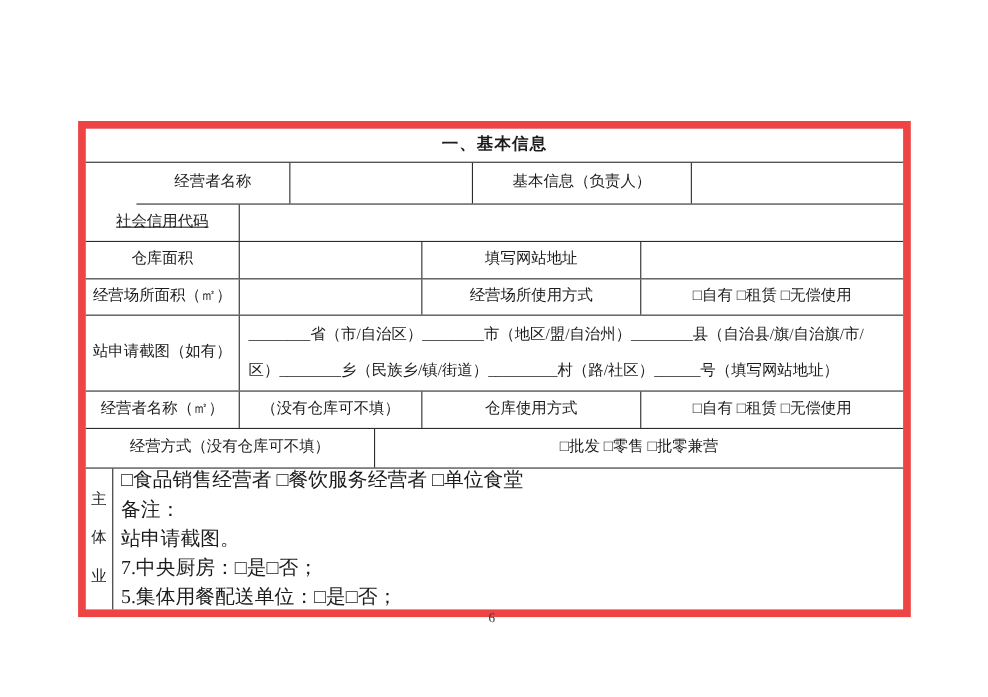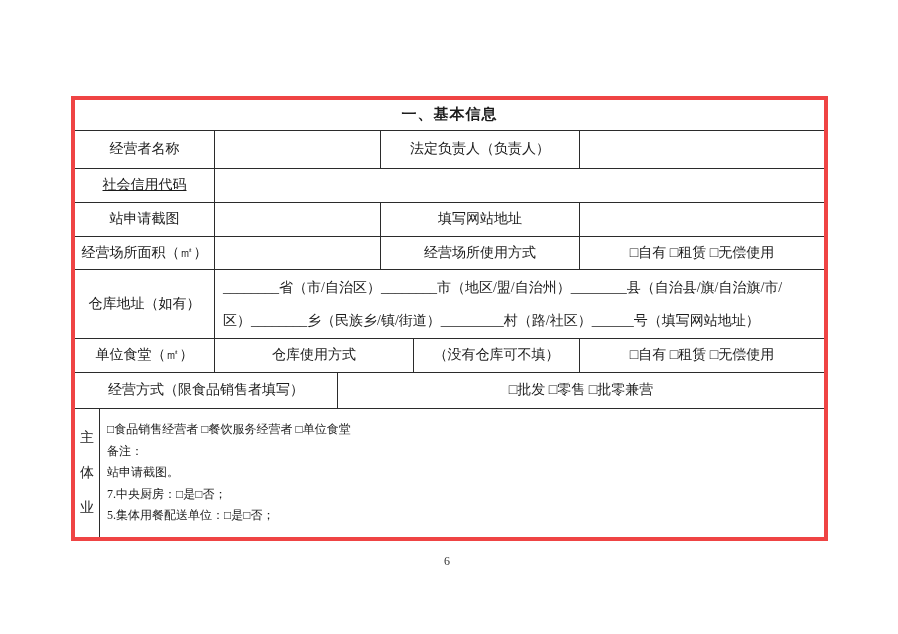--- a/index.html
+++ b/index.html
@@ -2,118 +2,118 @@
 <html><head>
 <meta charset="utf-8">
 <style>
   html,body{margin:0;padding:0;}
   body{
     width:898px;height:634px;position:relative;background:#ffffff;
     font-family:"Liberation Serif","DejaVu Serif",serif;color:#1c1c1c;
     overflow:hidden;
   }
   .form-table{
-    position:absolute;left:71px;top:96px;width:757px;
-    border:4px solid #ef4444;box-sizing:border-box;background:#fff;
+    position:absolute;left:71px;top:110px;width:757px;
+    border:7px solid #ef4444;box-sizing:border-box;background:#fff;
   }
   .tr{display:flex;border-bottom:1px solid #2b2b2b;box-sizing:border-box;}
   .tr:last-child{border-bottom:none;}
   .td{
     border-right:1px solid #2b2b2b;box-sizing:border-box;
     display:flex;align-items:center;justify-content:center;
     font-size:14px;line-height:1.3;overflow:hidden;
   }
   .td.last{border-right:none;}
   .w1{width:140px;flex:0 0 140px;}
   .w2{width:166px;flex:0 0 166px;}
   .w3{width:199px;flex:0 0 199px;}
   .w4{flex:1 1 auto;}
   .wmode{width:263px;flex:0 0 263px;}
   .wvert{width:25px;flex:0 0 25px;}
   .h-title{height:31px;}
-  .h-r1{height:38px;}
+  .h-r1{height:38px;margin-left:46px;}
   .h-r2{height:34px;text-decoration:underline;}
   .h-r3{height:34px;}
   .h-r4{height:33px;text-align:right;}
   .h-r5{height:69px;}
   .h-r6{height:34px;}
   .h-r7{height:36px;}
   .h-r8{height:128px;}
   .title-cell{
     flex:1 1 auto;font-weight:bold;font-size:15px;letter-spacing:1px;
   }
   .fill-lines{
     flex-direction:column;align-items:flex-start;justify-content:center;
     padding-left:8px;line-height:33px;
   }
   .vert-label{
     flex-direction:column;justify-content:center;gap:17px;
     font-size:14px;
   }
   .entity-content{
-    flex-direction:column;align-items:flex-start;justify-content:center;
-    padding-left:7px;line-height:21.6px;font-size:12px;
+    flex-direction:column;align-items:flex-start;justify-content:space-between;
+    padding-left:7px;line-height:21.6px;font-size:18px;
   }
   .page-number{
     position:absolute;left:436px;top:554px;width:22px;text-align:center;
     font-size:12px;color:#333;
   }
 </style>
 </head>
 <body>
 
 <div class="form-table">
 
   <div class="tr h-title">
     <div class="td last title-cell">一、基本信息</div>
   </div>
 
   <div class="tr h-r1">
     <div class="td w1">经营者名称</div>
     <div class="td w2"></div>
-    <div class="td w3">法定负责人（负责人）</div>
+    <div class="td w3">基本信息（负责人）</div>
     <div class="td w4 last"></div>
   </div>
 
   <div class="tr h-r2">
     <div class="td w1">社会信用代码</div>
     <div class="td w4 last"></div>
   </div>
 
   <div class="tr h-r3">
-    <div class="td w1">站申请截图</div>
+    <div class="td w1">仓库面积</div>
     <div class="td w2"></div>
     <div class="td w3">填写网站地址</div>
     <div class="td w4 last"></div>
   </div>
 
   <div class="tr h-r4">
     <div class="td w1">经营场所面积（㎡）</div>
     <div class="td w2"></div>
     <div class="td w3">经营场所使用方式</div>
     <div class="td w4 last">□自有 □租赁 □无偿使用</div>
   </div>
 
   <div class="tr h-r5">
-    <div class="td w1">仓库地址（如有）</div>
+    <div class="td w1">站申请截图（如有）</div>
     <div class="td w4 last fill-lines">
       <div>________省（市/自治区）________市（地区/盟/自治州）________县（自治县/旗/自治旗/市/</div>
       <div>区）________乡（民族乡/镇/街道）_________村（路/社区）______号（填写网站地址）</div>
     </div>
   </div>
 
   <div class="tr h-r6">
-    <div class="td w1">单位食堂（㎡）</div>
+    <div class="td w1">经营者名称（㎡）</div>
+    <div class="td w2">（没有仓库可不填）</div>
     <div class="td w3">仓库使用方式</div>
-    <div class="td w2">（没有仓库可不填）</div>
     <div class="td w4 last">□自有 □租赁 □无偿使用</div>
   </div>
 
   <div class="tr h-r7">
-    <div class="td wmode">经营方式（限食品销售者填写）</div>
+    <div class="td wmode">经营方式（没有仓库可不填）</div>
     <div class="td w4 last">□批发 □零售 □批零兼营</div>
   </div>
 
   <div class="tr h-r8">
     <div class="td wvert vert-label">
       <span>主</span>
       <span>体</span>
       <span>业</span>
     </div>
     <div class="td w4 last entity-content">

